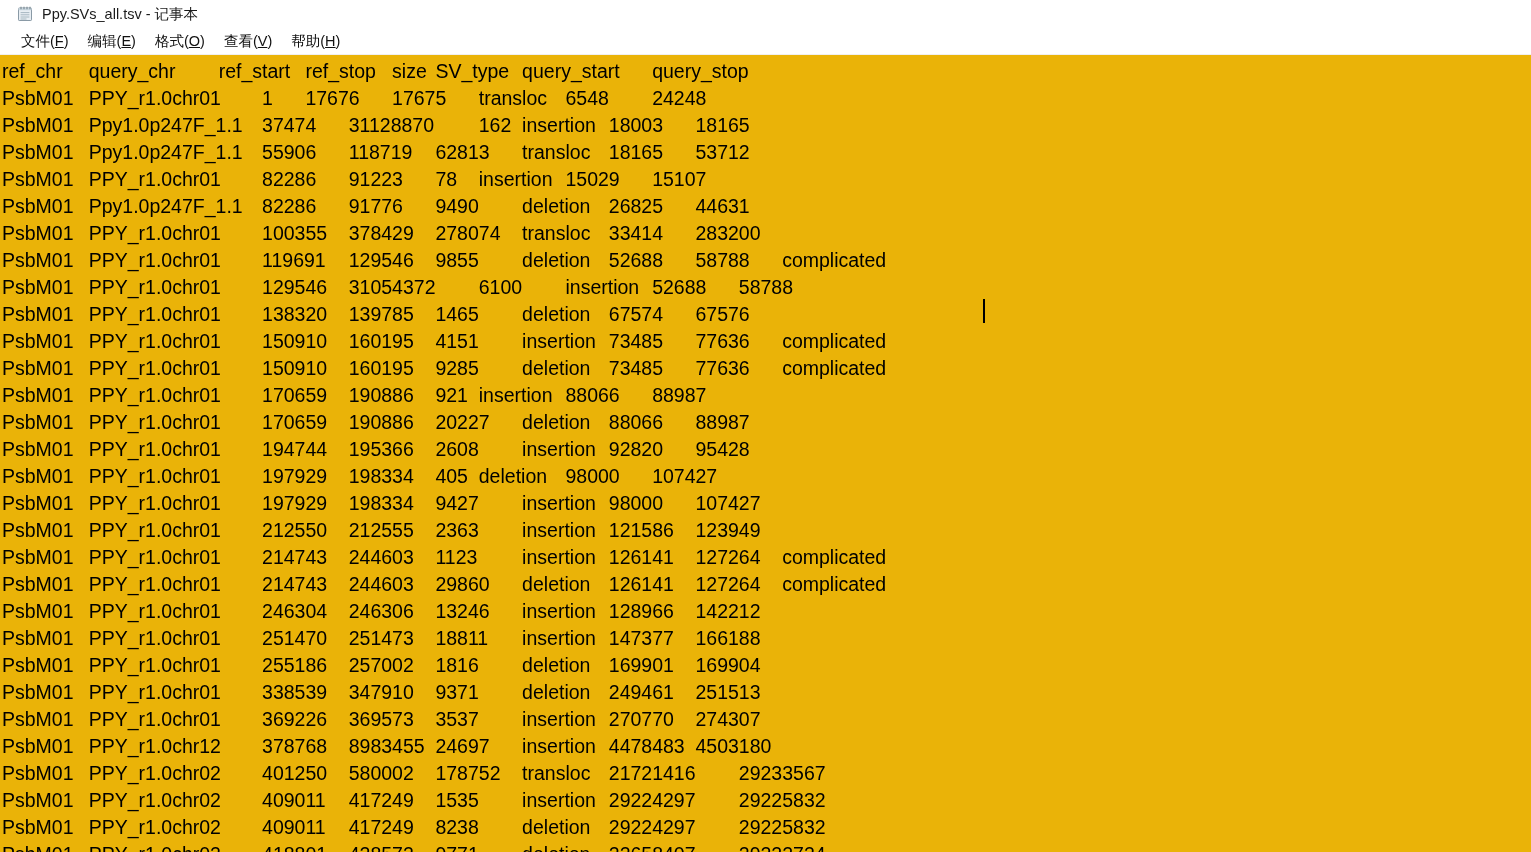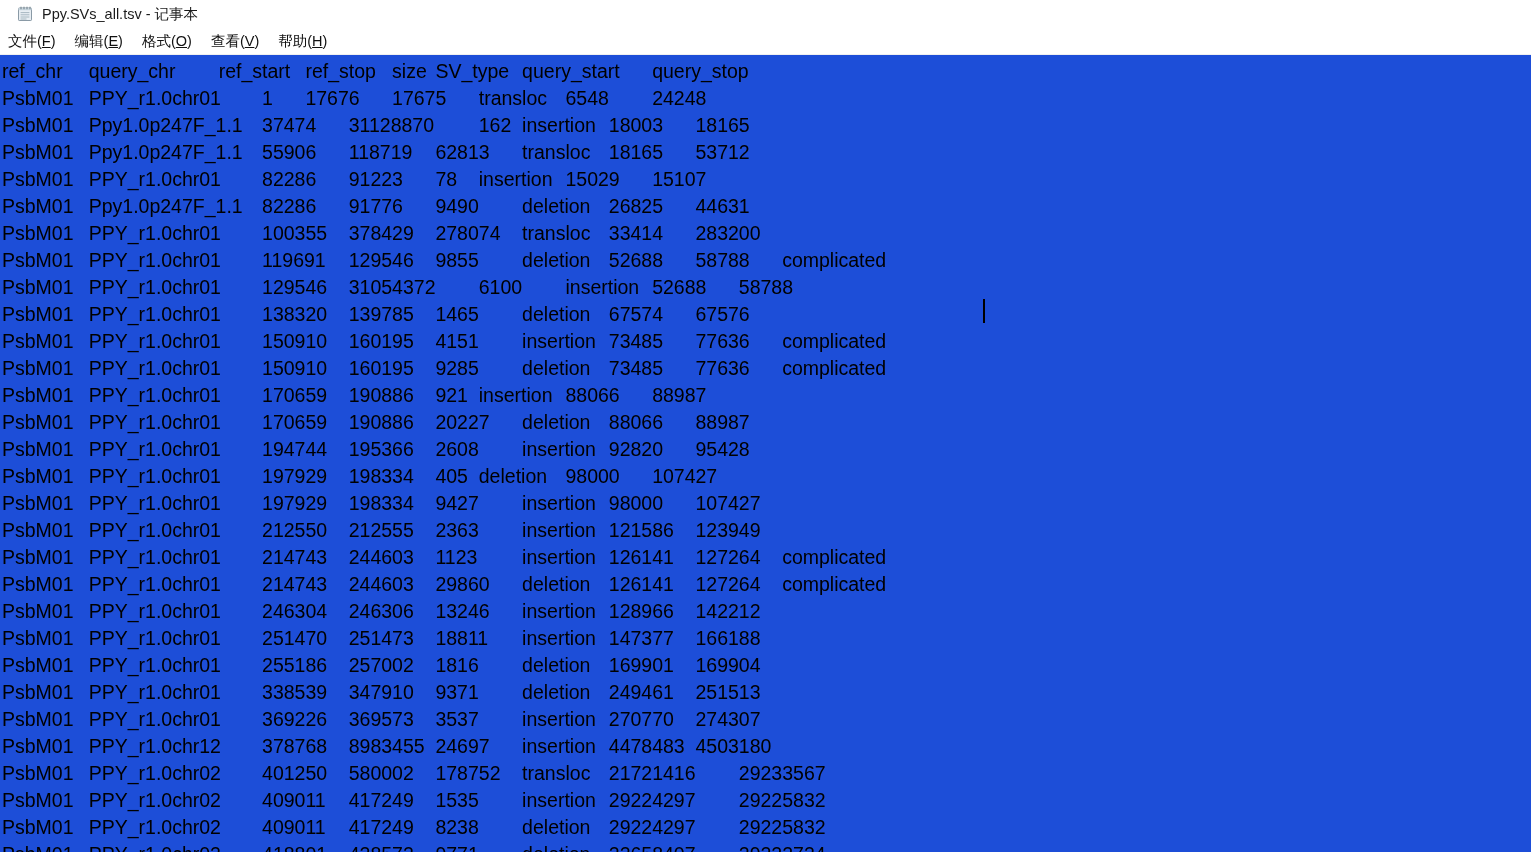--- a/index.html
+++ b/index.html
@@ -36,21 +36,21 @@
     color: #1a1a1a;
     line-height: 28px;
     white-space: pre;
   }
 
   
   #menubar {
     height: 26px;
     display: flex;
     align-items: center;
-    padding-left: 8px;
+    padding-left: 21px;
     background: #ffffff;
     box-sizing: border-box;
   }
   .menu-item {
     font-size: 14.5px;
     color: #111111;
     padding: 0 8px 0 0;
     margin-right: 11px;
     line-height: 26px;
     white-space: pre;
@@ -62,21 +62,21 @@
 
   #menu-separator {
     height: 1px;
     background: #f0f0f0;
     width: 100%;
   }
 
   
   #editor {
     position: relative;
-    background: #1d4ed8;
+    background: #eab308;
     height: 797px;
     overflow: hidden;
     box-sizing: border-box;
     text-decoration: underline;
   }
   #textarea {
     position: absolute;
     left: 0;
     top: 0;
     right: 0;

